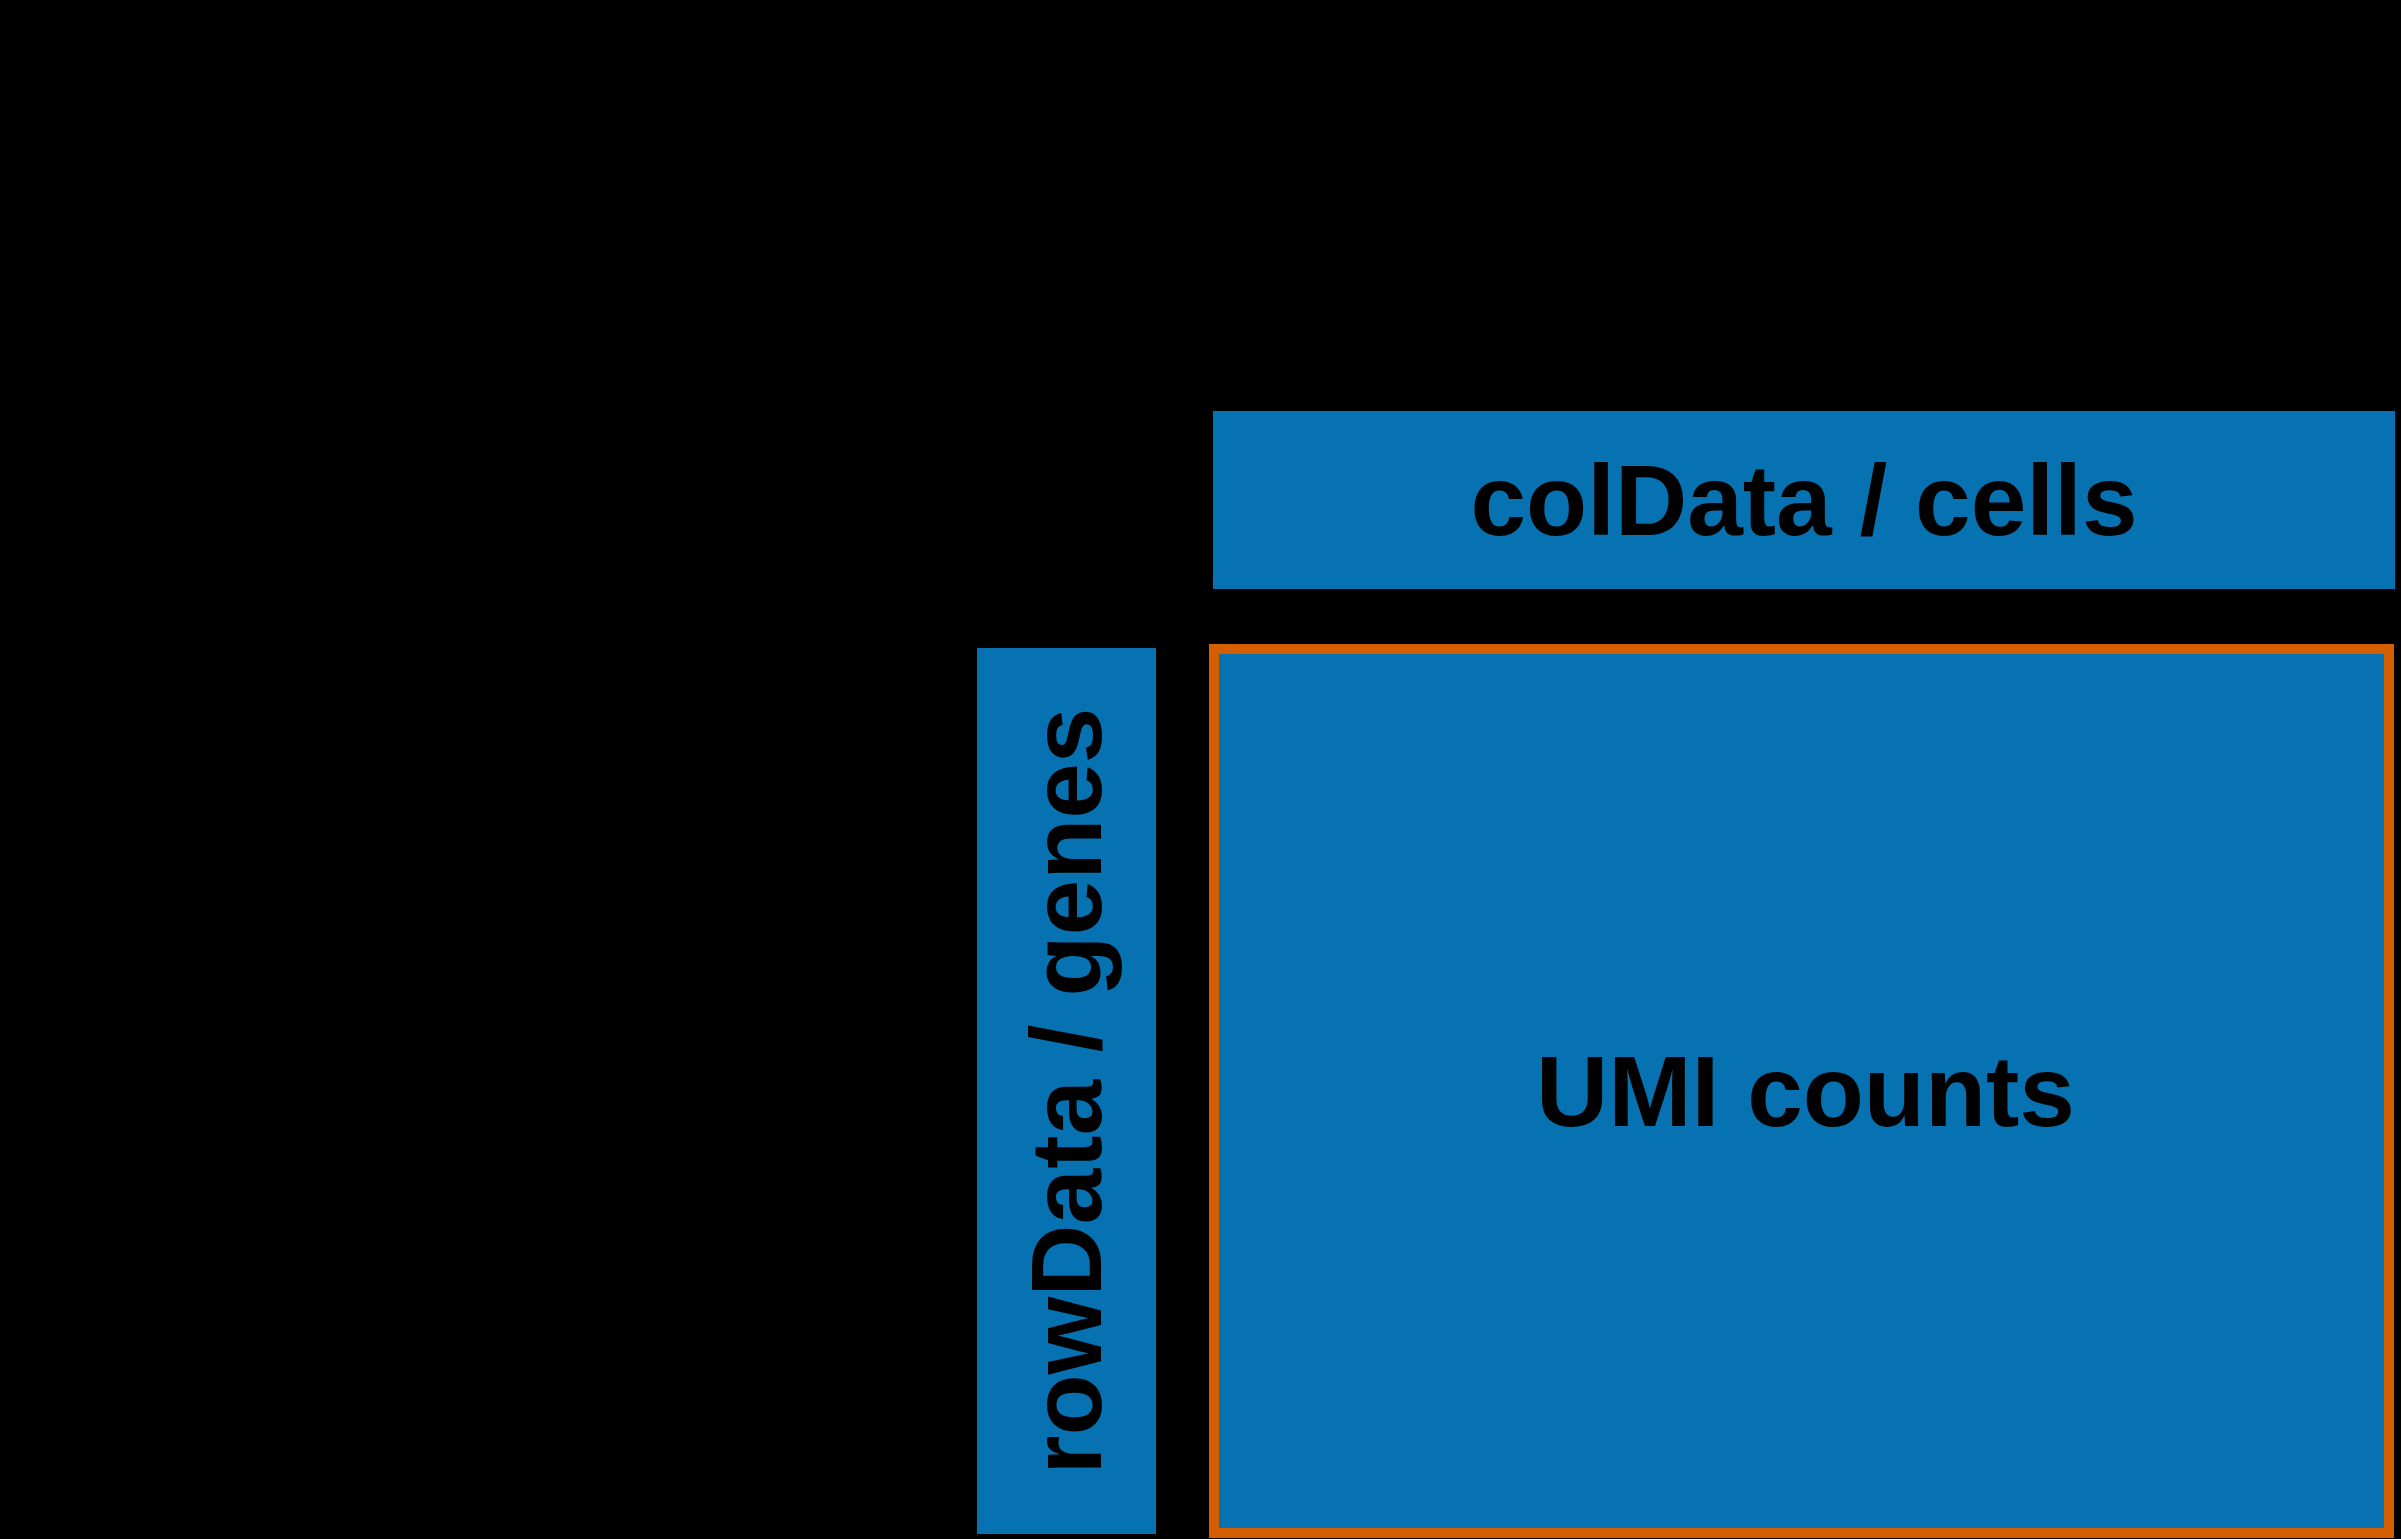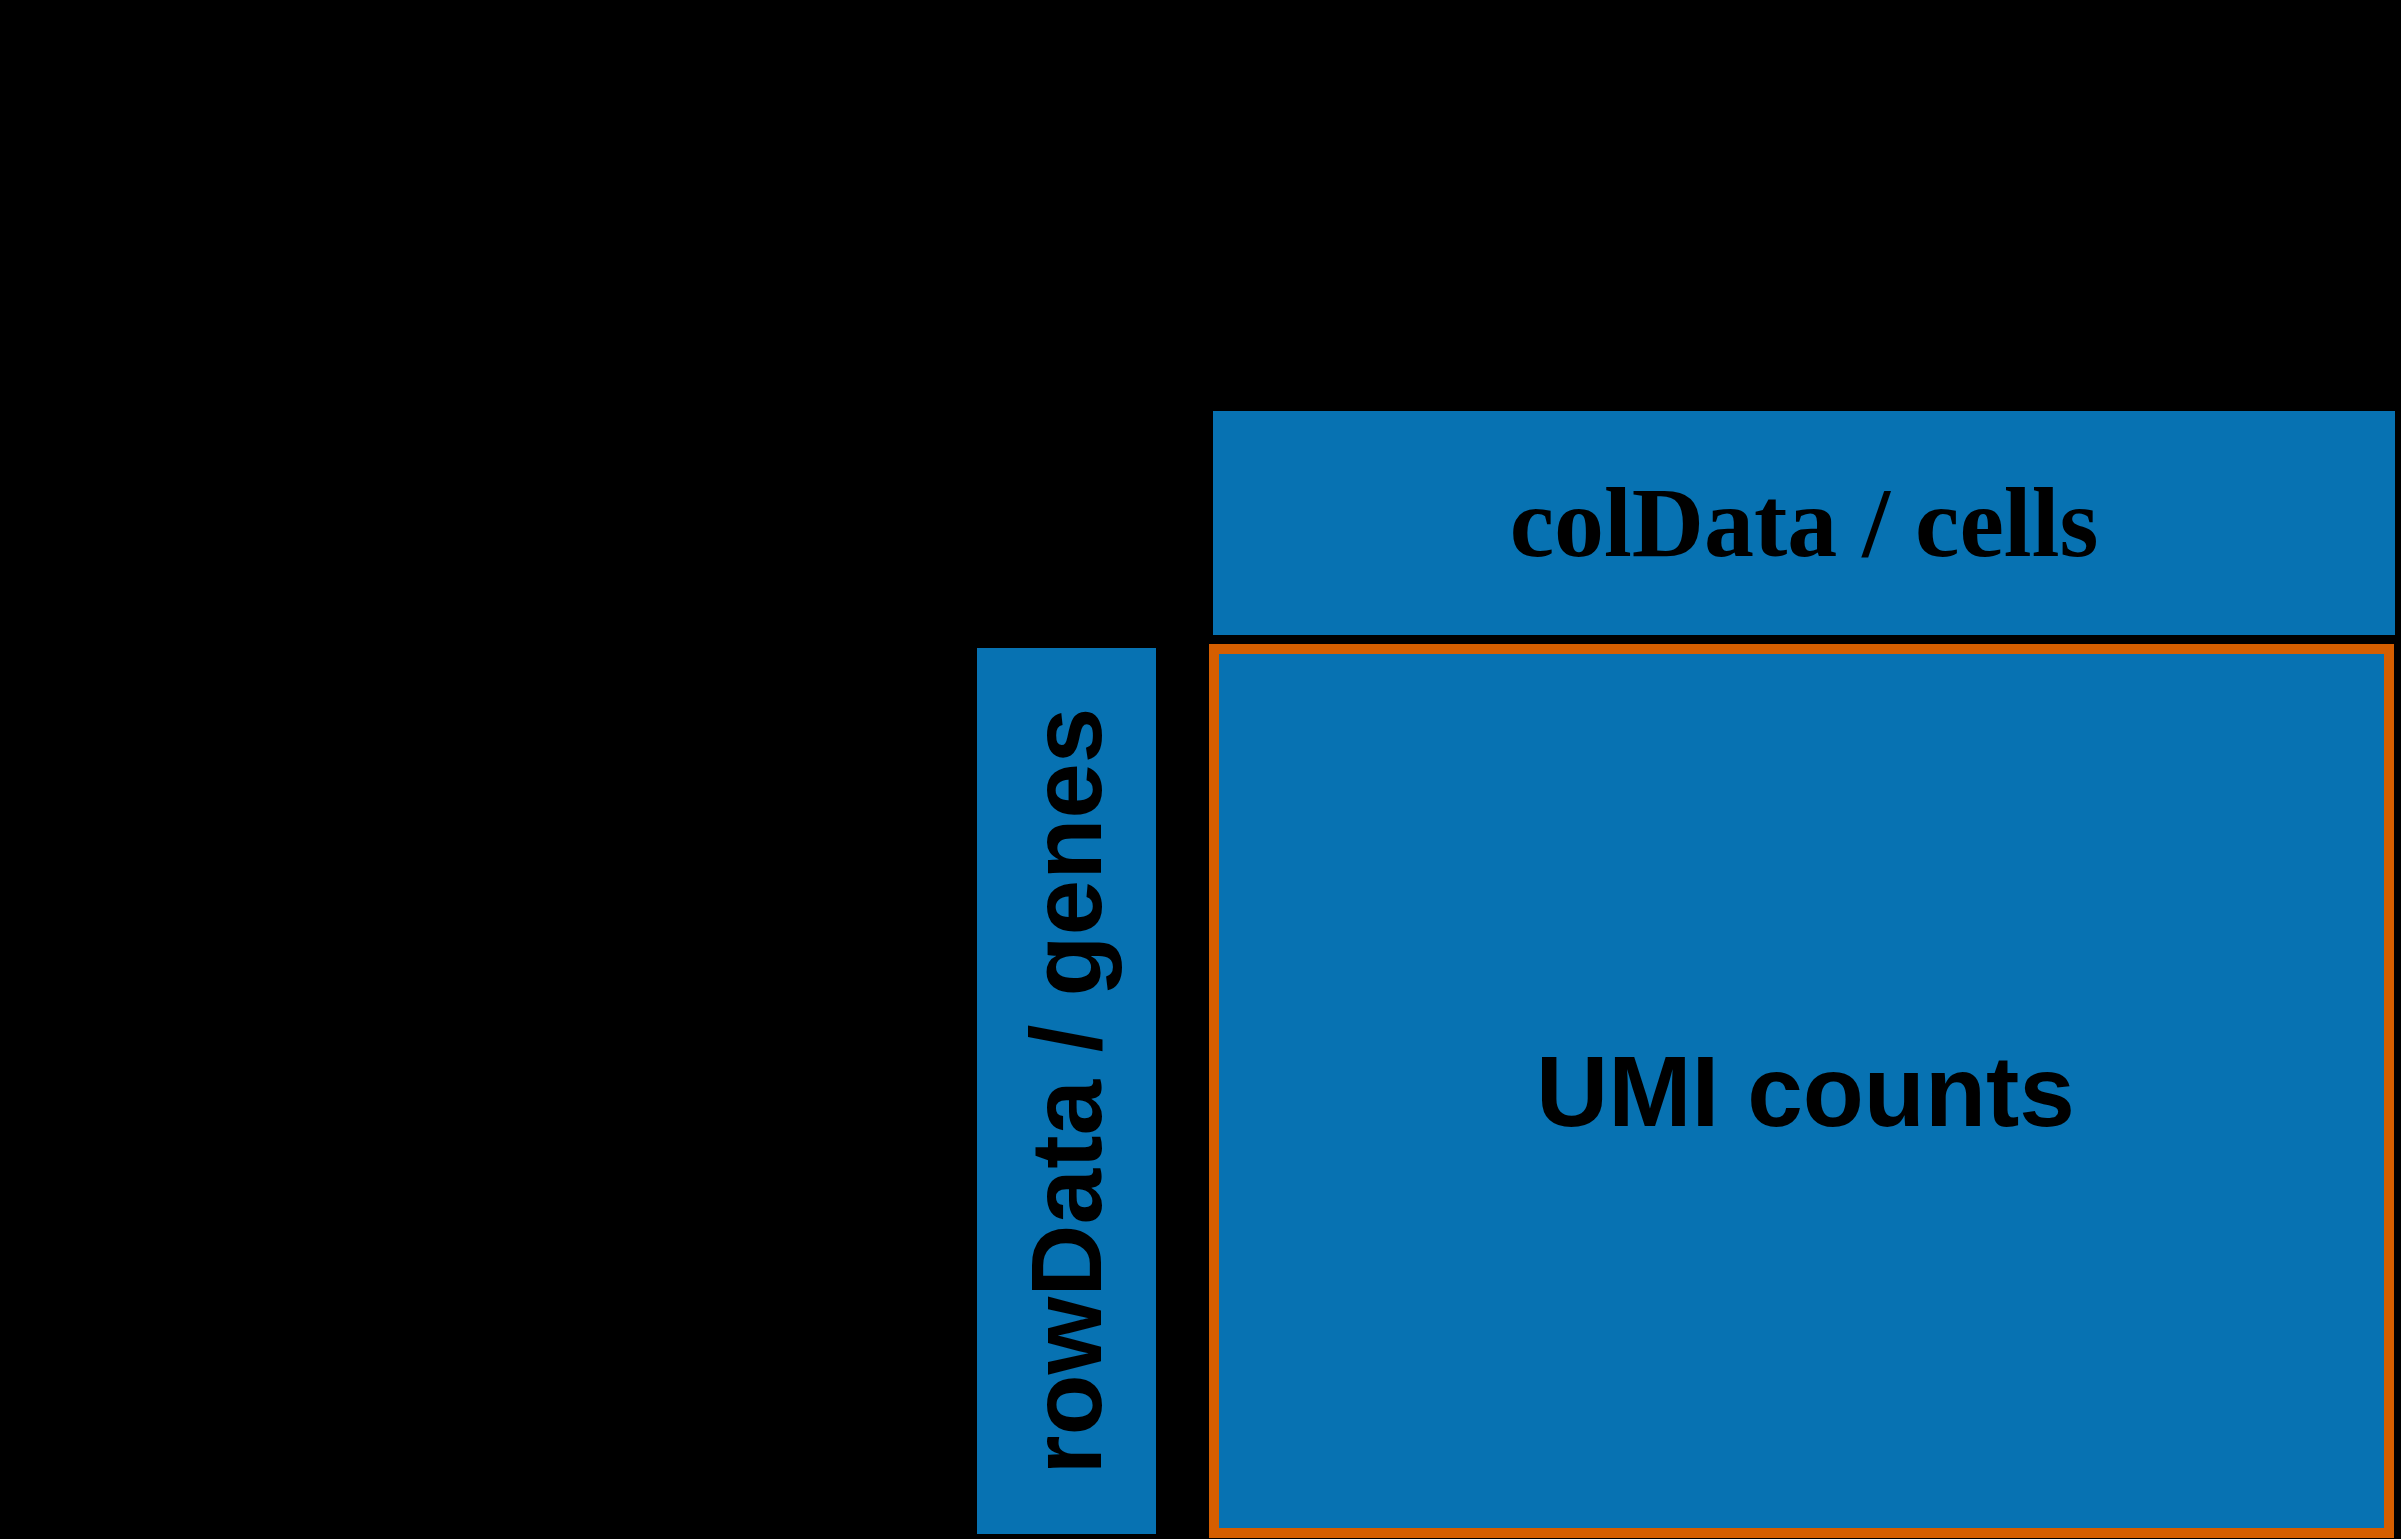--- a/index.html
+++ b/index.html
@@ -28,22 +28,21 @@
     font-size: 100px;
     line-height: 1;
     color: var(--text, #000000);
     white-space: nowrap;
     letter-spacing: 0;
   }
   #coldata-bar {
     left: 1213px;
     top: 411px;
     width: 1182px;
-    height: 224px;
-    font-family: Liberation Serif, serif;
+    height: 178px;
   }
   #rowdata-bar {
     left: 977px;
     top: 648px;
     width: 179px;
     height: 886px;
   }
   #rowdata-bar .label {
     transform: rotate(-90deg);
   }

